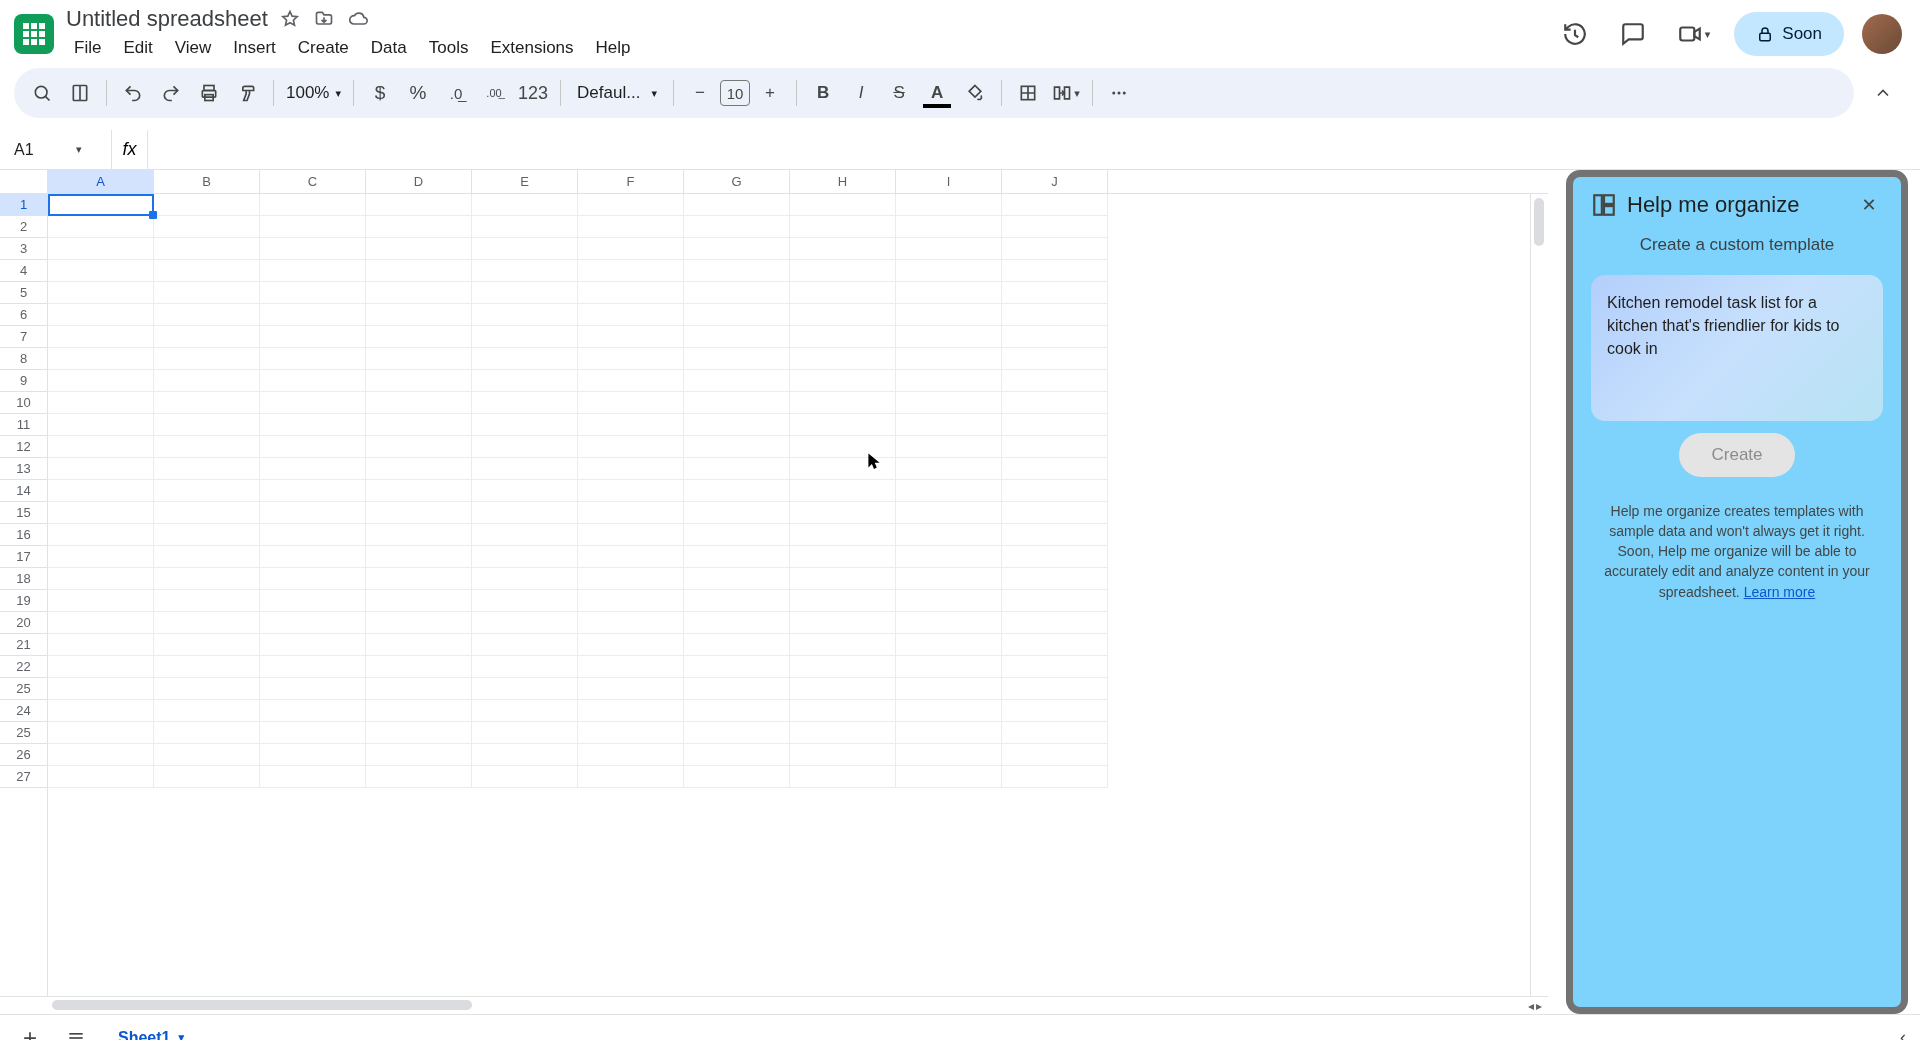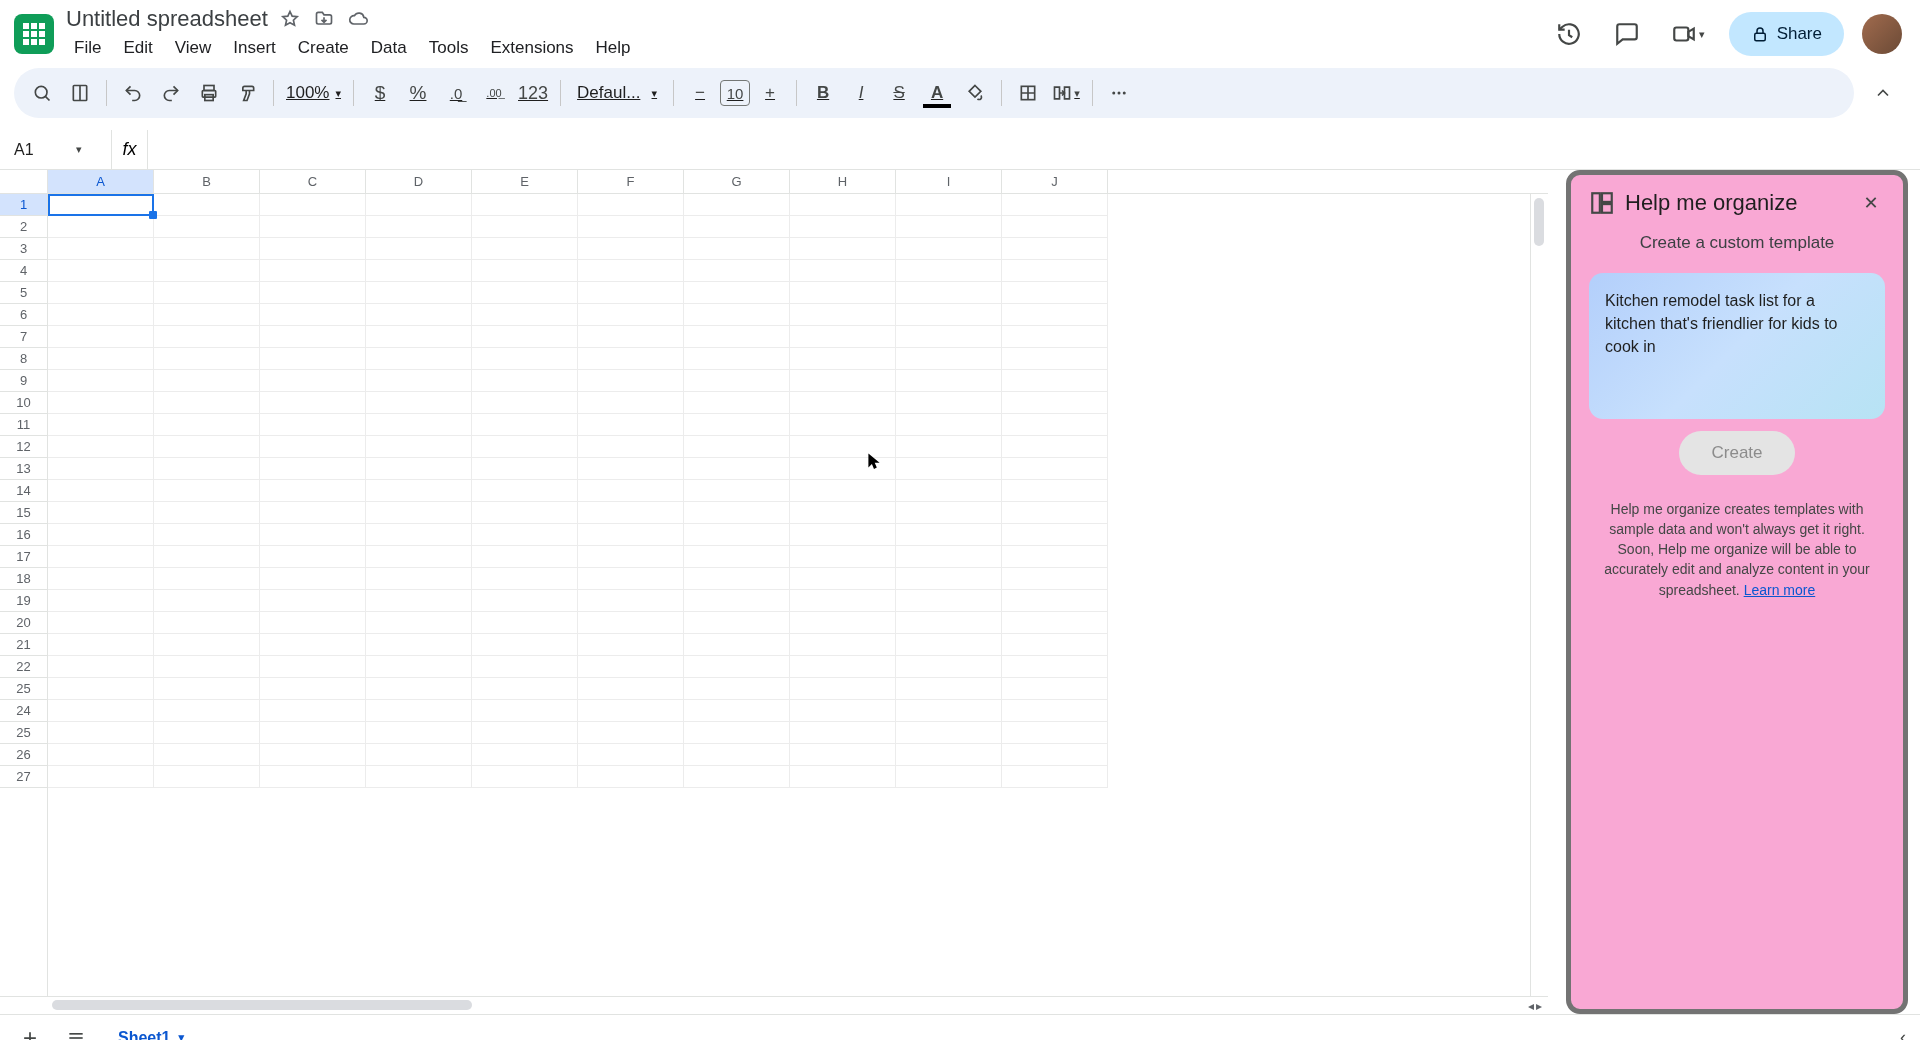--- a/index.html
+++ b/index.html
@@ -29,21 +29,21 @@
   .menu-row { display: flex; gap: 2px; padding-left: 2px; margin-top: 2px; }
   .menu-item { padding: 4px 10px; font-size: 17px; color: #202124; border-radius: 4px; cursor: pointer; }
 
   .header-right { display: flex; align-items: center; gap: 18px; padding-right: 4px; }
   .hdr-icon { width: 40px; height: 40px; display: flex; align-items: center; justify-content: center; border-radius: 50%; cursor: pointer; color: #444746; }
   .meet-btn { display: flex; align-items: center; gap: 2px; padding: 0 6px; height: 40px; border-radius: 20px; cursor: pointer; color: #444746; }
   .share-btn { display: flex; align-items: center; gap: 8px; background: var(--share-bg); height: 44px; padding: 0 22px; border-radius: 22px; cursor: pointer; font-size: 17px; font-weight: 500; color: #001d35; }
   .avatar { width: 40px; height: 40px; border-radius: 50%; background: linear-gradient(135deg,#a16b4e 0%, #6b4a36 100%); cursor: pointer; }
 
   
-  .toolbar-wrap { padding: 6px 14px 4px 14px; display:flex; gap:6px;text-decoration:underline; }
+  .toolbar-wrap { padding: 6px 14px 4px 14px; display:flex; gap:6px; }
   .toolbar {
     flex: 1; height: 50px; background: #edf2fa; border-radius: 26px; display: flex; align-items: center; padding: 0 10px; gap: 2px; color: #444746; font-size: 17px; overflow: hidden;
   }
   .tb-btn { min-width: 36px; height: 36px; padding: 0 4px; display: flex; align-items: center; justify-content: center; border-radius: 4px; cursor: pointer; position: relative; }
   .tb-sep { width: 1px; height: 26px; background: #c7c7c7; margin: 0 6px; }
   .zoom-field, .font-field, .size-field { display:flex; align-items:center; gap:6px; cursor:pointer; }
   .zoom-field span, .font-field span { color:#1f1f1f; }
   .size-box { width:30px; height:26px; border:1px solid #747775; border-radius:4px; display:flex; align-items:center; justify-content:center; font-size:15px; }
   .caret { font-size: 11px; color:#444746; }
   .bold { font-weight: 700; }
@@ -84,22 +84,22 @@
   }
   .vscroll { width:18px; border-left:1px solid var(--grid-border); position:relative; }
   .vscroll .thumb { position:absolute; left:3px; top:4px; width:10px; height:48px; background:#dadce0; border-radius:5px; }
   .hscroll-strip { height:18px; border-top:1px solid var(--grid-border); display:flex; align-items:center; }
   .hscroll-strip .track { margin-left:48px; position:relative; height:100%; flex:1; }
   .hscroll-strip .thumb { position:absolute; top:3px; left:4px; height:10px; width:420px; background:#dadce0; border-radius:5px; }
   .hscroll-strip .arrows { display:flex; gap:2px; padding:0 6px; color:#5f6368; font-size:12px; }
 
   
   .side-panel {
-    width:342px; margin:0 12px 0 18px; background:#f9a8d4; border-radius:14px; padding:14px 18px 14px 18px;
-    display:flex; flex-direction:column; gap:10px; border:5px solid #737373;
+    width:342px; margin:0 12px 0 18px; background:#7dd3fc; border-radius:14px; padding:14px 18px 14px 18px;
+    display:flex; flex-direction:column; gap:10px; border:7px solid #737373;
   }
   .sp-header { display:flex; align-items:center; gap:10px; }
   .sp-header .ttl { flex:1; font-size:22px; color:#1f1f1f; font-weight:400; }
   .sp-close { width:28px; height:28px; display:flex; align-items:center; justify-content:center; cursor:pointer; border-radius:50%; color:#444746; font-size:18px; }
   .sp-sub { text-align:center; font-size:17px; color:#3c4043; margin-top:6px; }
   .sp-prompt {
     margin-top:10px; border-radius:14px; padding:16px 16px 60px 16px;
     background: linear-gradient(135deg,#b3cffb 0%, #c7e0fd 50%, #b7e3f4 100%);
     color:#1f1f1f; font-size:16px; line-height:1.45; cursor:text; min-height:120px;
   }
@@ -192,21 +192,21 @@
           <rect x="3" y="6" width="13" height="12" rx="2"></rect>
           <path d="M16 10l5-3v10l-5-3z"></path>
         </svg>
       <span class="caret">▾</span>
     </div>
     <div class="share-btn">
       <svg width="18" height="18" viewBox="0 0 24 24" fill="none" stroke="#001d35" stroke-width="2">
           <rect x="5" y="11" width="14" height="10" rx="2"></rect>
           <path d="M8 11V8a4 4 0 0 1 8 0v3"></path>
         </svg>
-      <span>Share</span>
+      <span>Soon</span>
     </div>
     <div class="avatar"></div>
   </div>
 </div>
 
 <div class="toolbar-wrap">
   <div class="toolbar">
     <div class="tb-btn">
       <svg width="20" height="20" viewBox="0 0 24 24" fill="none" stroke="#444746" stroke-width="2">
           <circle cx="11" cy="11" r="7"></circle>

